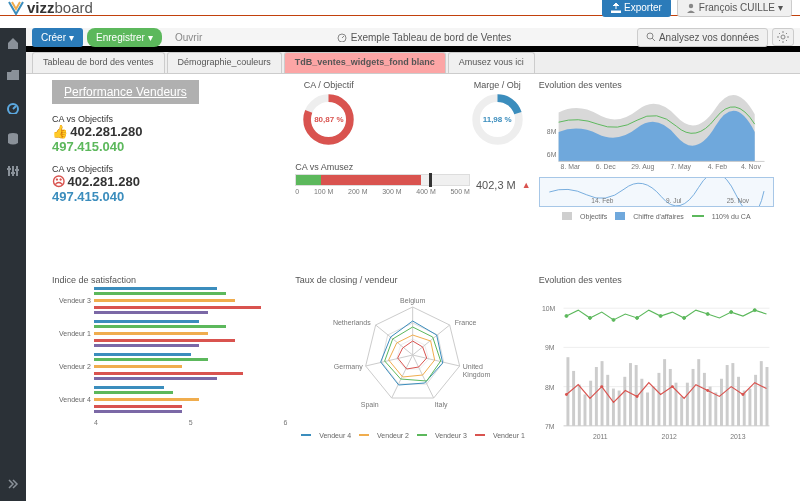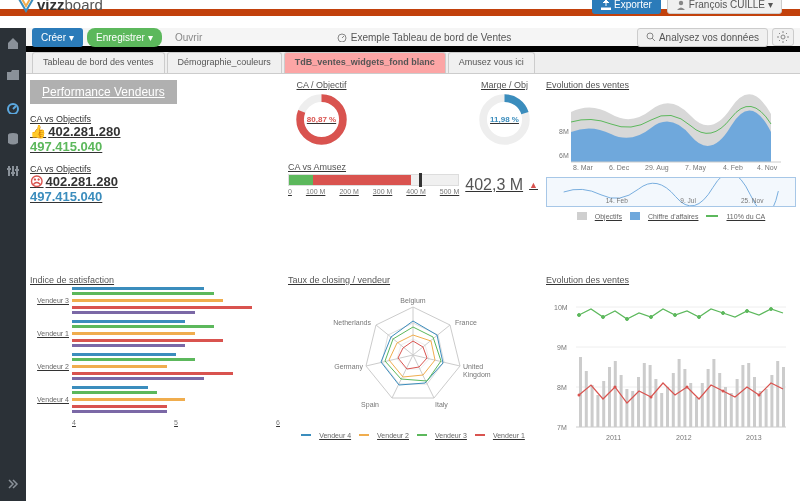--- a/index.html
+++ b/index.html
@@ -1,57 +1,57 @@
 <!DOCTYPE html>
 <html><head>
 <meta charset="utf-8">
 <style>
 * { box-sizing: border-box; margin: 0; padding: 0; font-family: Arial, Helvetica, sans-serif; }
 body { width: 800px; height: 501px; background: #fff; overflow: hidden; font-size: 10px; color: #333; }
-.topbar { height: 16px; background: #fff; border-bottom: 7px solid #c2410c; display: flex; align-items: center; padding: 0 18px; }
+.topbar { height: 16px; background: #fff; border-bottom: 1px solid #c2410c; display: flex; align-items: center; padding: 0 8px; }
 .logo { display: flex; align-items: center; font-size: 15px; font-weight: 400; color: #555; }
 .logo svg { margin-right: 3px; }
 .logo b { color: #333; }
 .topbar-right { margin-left: auto; display: flex; gap: 6px; align-items: center; }
 .btn { padding: 3px 8px; border-radius: 3px; font-size: 10px; cursor: pointer; display: inline-flex; align-items: center; gap: 3px; border: 1px solid transparent; }
 .btn-blue { background: #2b7bb9; color: #fff; }
 .btn-light { background: #f0f0f0; border-color: #ccc; color: #555; }
 .btn-green { background: #5cb85c; color: #fff; border-radius: 8px; }
 .sidebar { position: absolute; left: 0; top: 28px; bottom: 0; width: 26px; background: #2b3137; display: flex; flex-direction: column; align-items: center; padding-top: 6px; gap: 14px; }
 .sidebar .sicon { width: 18px; height: 18px; color: #8a9199; cursor: pointer; display: flex; align-items: center; justify-content: center; }
 .sidebar .sicon.active { color: #5ca9e0; }
 .sidebar .bottom-icon { margin-top: auto; margin-bottom: 8px; }
 .toolbar { position: absolute; left: 26px; right: 0; top: 28px; height: 24px; background: #f5f5f5; border-bottom: 6px solid #000000; display: flex; align-items: center; padding: 0 6px; gap: 4px; }
 .toolbar .title { margin-left: auto; margin-right: auto; font-size: 10px; color: #555; display: flex; align-items: center; gap: 4px; }
 .toolbar-right { display: flex; gap: 4px; }
 .gear-btn { width: 22px; display: flex; align-items: center; justify-content: center; background: #f0f0f0; border: 1px solid #ccc; border-radius: 3px; color: #888; }
 .tabs { position: absolute; left: 26px; right: 0; top: 52px; height: 22px; background: #eee; border-bottom: 1px solid #ccc; display: flex; padding: 0 6px; }
 .tab { padding: 4px 10px; font-size: 9px; color: #555; border: 1px solid #ccc; border-bottom: none; background: #f0f0f0; margin-right: 2px; border-radius: 3px 3px 0 0; cursor: pointer; }
 .tab.active { background: #fca5a5; font-weight: bold; }
-.content { position: absolute; left: 26px; right: 0; top: 74px; bottom: 0; overflow: hidden; padding: 6px 4px; text-decoration: underline; }
+.content { position: absolute; left: 26px; right: 0; top: 74px; bottom: 0; overflow: hidden; padding: 6px 26px; }
 .grid { display: grid; grid-template-columns: 1fr 1fr 1fr; grid-template-rows: auto auto; gap: 8px; height: 100%; }
 .panel { font-size: 9px; }
 .panel h4 { font-size: 9px; font-weight: normal; color: #555; margin-bottom: 2px; }
 .perf-title { display: inline-block; background: #b0b0b0; color: #fff; padding: 5px 12px; font-size: 12px; text-decoration: underline; margin-bottom: 10px; }
 .kpi { margin-bottom: 10px; }
 .kpi .lbl { font-size: 9px; color: #333; }
 .kpi .v1 { font-size: 13px; font-weight: bold; color: #333; display: flex; align-items: center; gap: 2px; }
 .kpi .v2 { font-size: 13px; font-weight: bold; }
 .green { color: #5cb85c; }
 .blue { color: #3b8dbd; }
 .donut { width: 55px; height: 55px; }
 .donut-wrap { display: inline-block; text-align: center; margin: 0 6px; }
 .donut-label { position: relative; top: -34px; font-size: 8px; font-weight: bold; }
 .row1-mid { display: flex; flex-direction: column; }
 .donuts { display: flex; justify-content: space-between; }
 .gauge-wrap { margin-top: 4px; }
 .gauge-bar { position: relative; height: 12px; background: #f0f0f0; border: 1px solid #ddd; }
 .gauge-seg { position: absolute; top: 0; bottom: 0; }
 .gauge-ticks { display: flex; justify-content: space-between; font-size: 7px; color: #777; margin-top: 2px; }
-.gauge-val { font-size: 16px; color: #555; }
+.gauge-val { font-size: 11px; color: #555; }
 .warn-icon { color: #d9534f; }
 .sparkline { width: 100%; height: 30px; border: 1px solid #a7c7e7; background: #f3f8fd; margin-top: 3px; }
 .legend-row { display: flex; gap: 8px; font-size: 7px; color: #666; align-items: center; flex-wrap: wrap; margin-top: 3px; justify-content: center; }
 .lg-swatch { width: 10px; height: 8px; display: inline-block; }
 .hbar-row { display: flex; align-items: center; margin: 2px 0; }
 .hbar-label { width: 42px; font-size: 7px; color: #666; text-align: right; padding-right: 3px; }
 .hbar-track { flex: 1; height: 3px; position: relative; }
 .hbar { height: 3px; }
 .x-axis { display: flex; justify-content: space-between; font-size: 7px; color: #777; padding-left: 42px; }
 svg text { font-size: 7px; fill: #777; }

